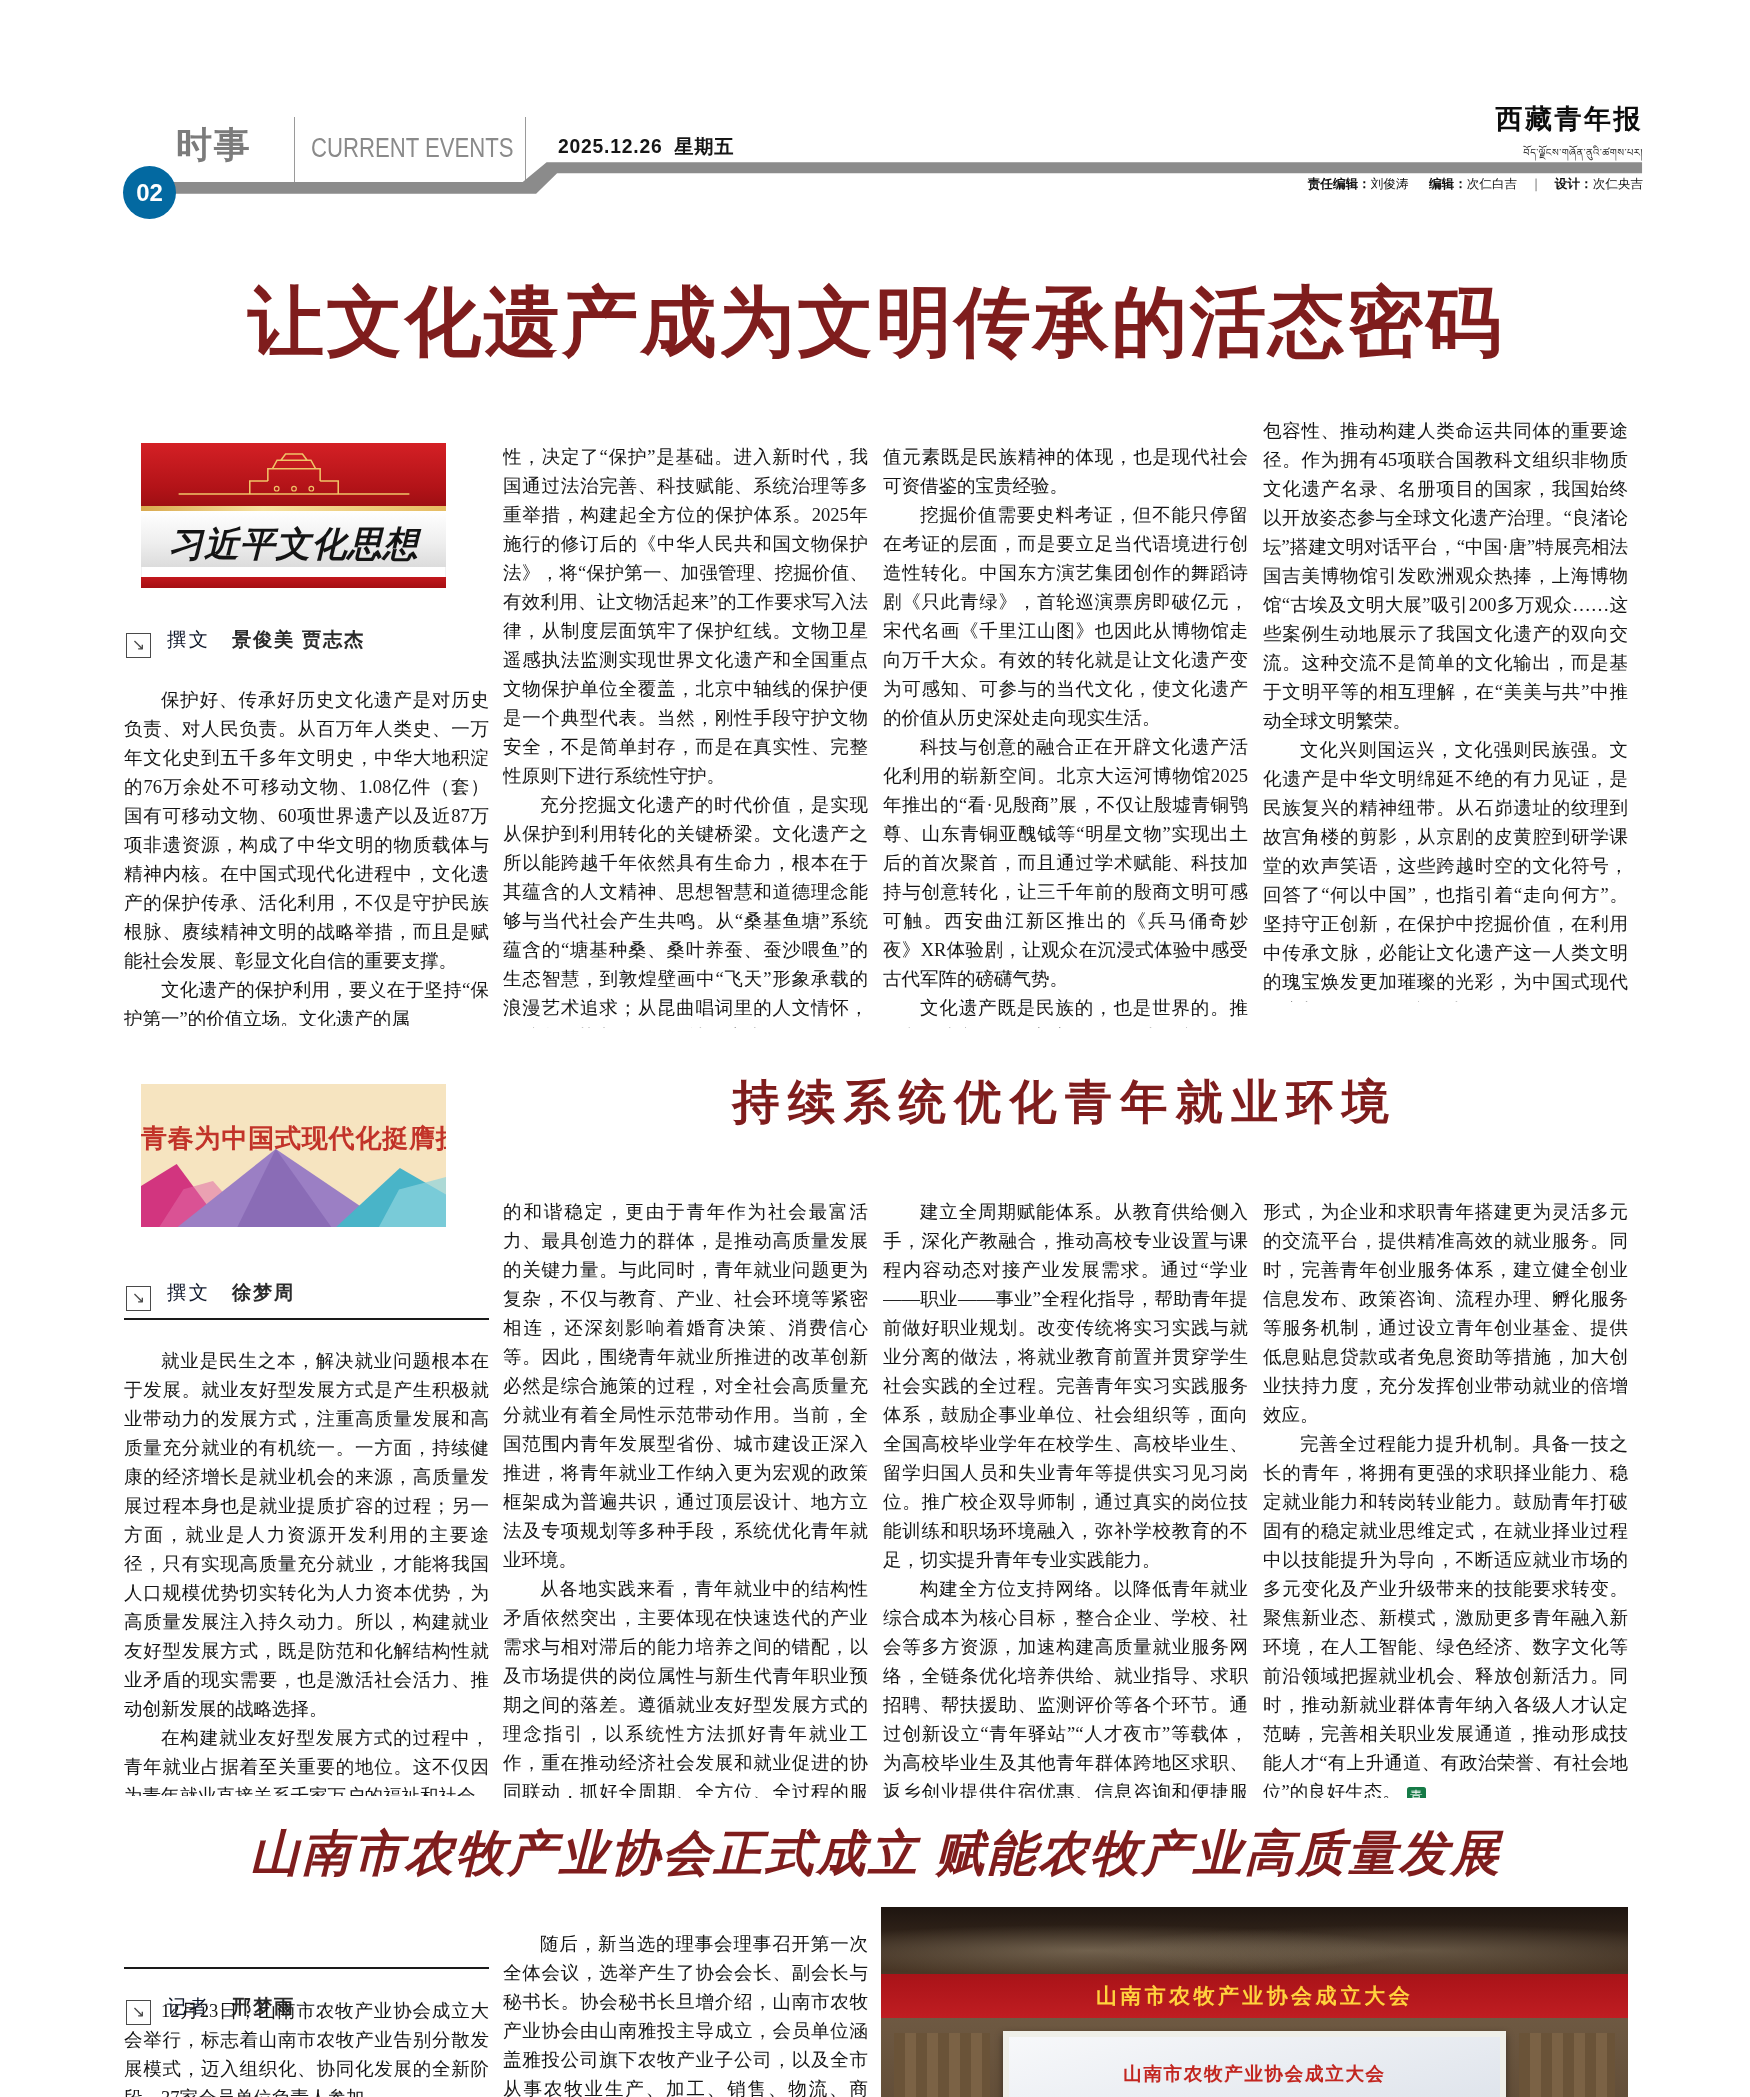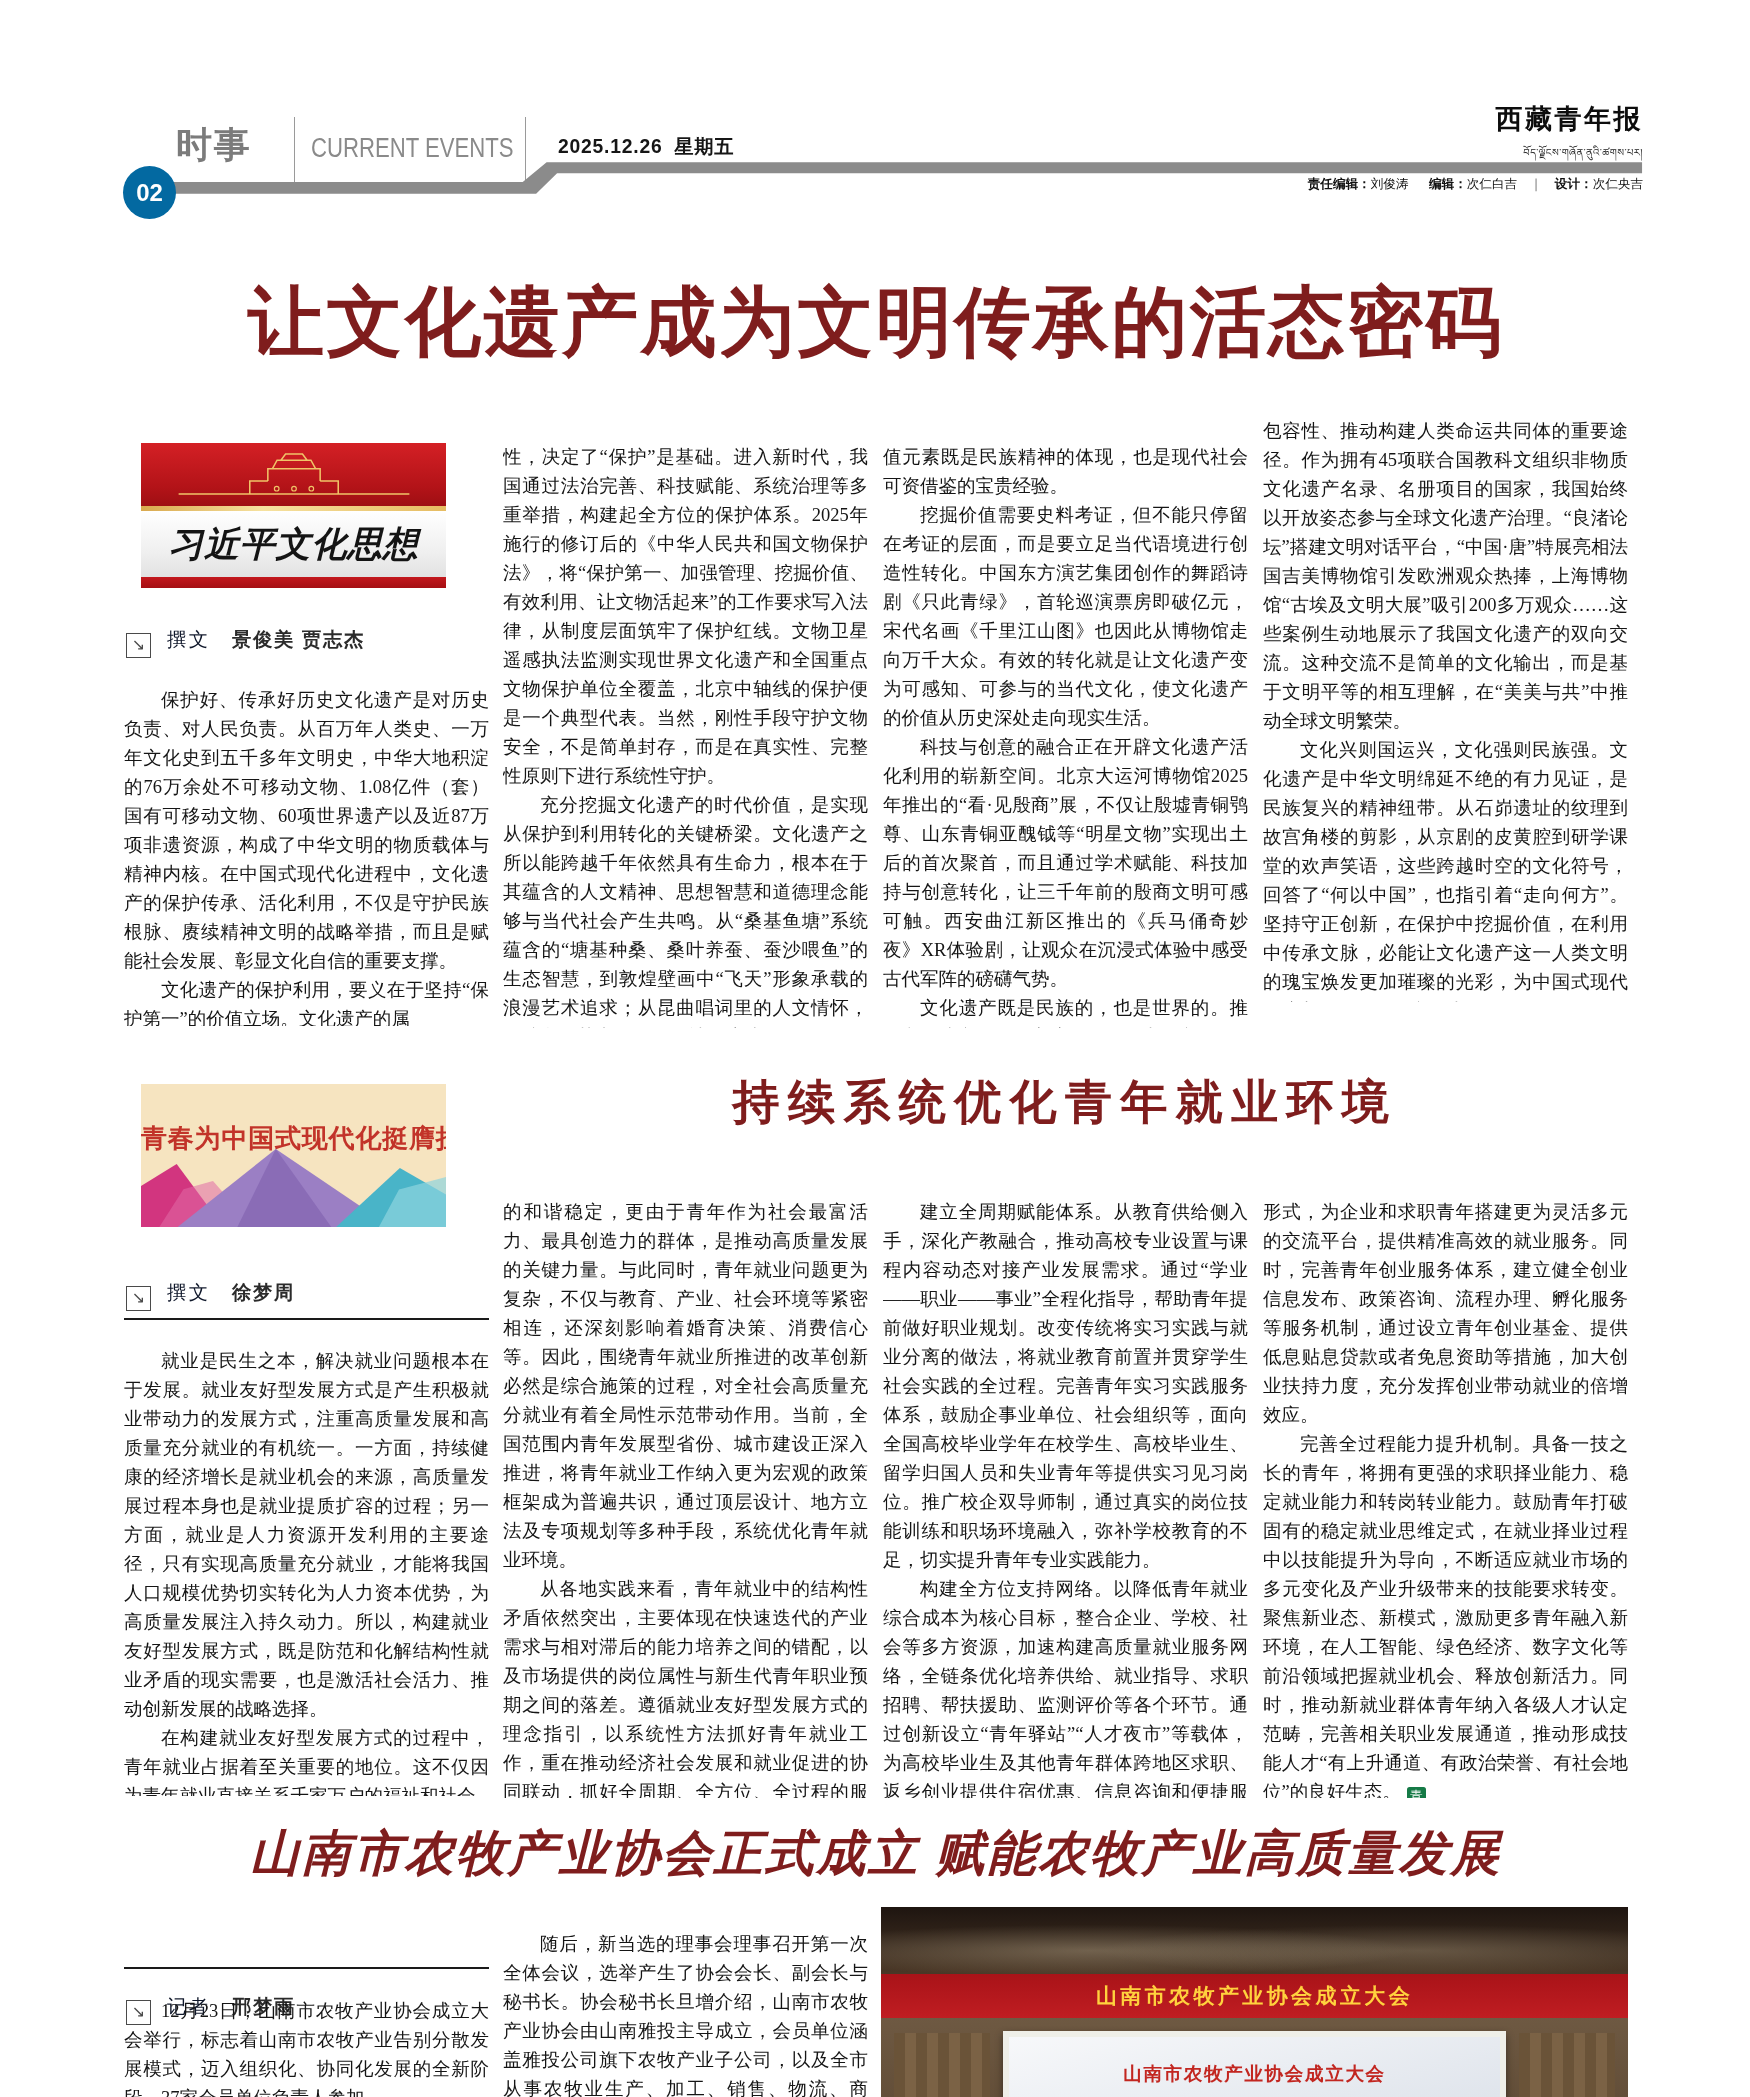--- a/index.html
+++ b/index.html
@@ -57,21 +57,21 @@
     text-align:center;border-radius:2.5px;margin-left:5.9px;vertical-align:-1.7px;text-indent:0;}
 
   
   .banner1{left:141px;top:443px;width:305px;height:145px;overflow:hidden;
     box-shadow:0 0 0 0.4px #ddd inset;}
   .b1-top{position:absolute;left:0;top:0;width:100%;height:63px;
     background:linear-gradient(180deg,#d42025 0%,#b31318 70%,#9e0f13 100%);}
   .b1-top svg{position:absolute;left:10%;top:7.6px;width:80%;height:50px;}
   .b1-gold{position:absolute;left:0;top:63px;width:100%;height:5.5px;
     background:linear-gradient(90deg,#d9a94e,#f6e2a0 40%,#e6bc62);}
-  .b1-mid{position:absolute;left:0;top:68px;width:100%;height:76px;
+  .b1-mid{position:absolute;left:0;top:68px;width:100%;height:56px;
     background:linear-gradient(180deg,#ffffff 0%,#efefef 55%,#dcdcdc 100%);
     text-align:center;}
   .b1-title{font-family:"DejaVu Serif",serif;font-style:italic;font-weight:700;
     font-size:35px;color:#141414;line-height:66px;letter-spacing:0.8px;white-space:nowrap;}
   .b1-bot{position:absolute;left:0;top:134px;width:100%;height:10.5px;
     background:linear-gradient(180deg,#c3181d,#a50f13);}
 
   
   .banner2{left:141px;top:1084px;width:305px;height:143px;overflow:hidden;
     background:#f6e4c0;}

